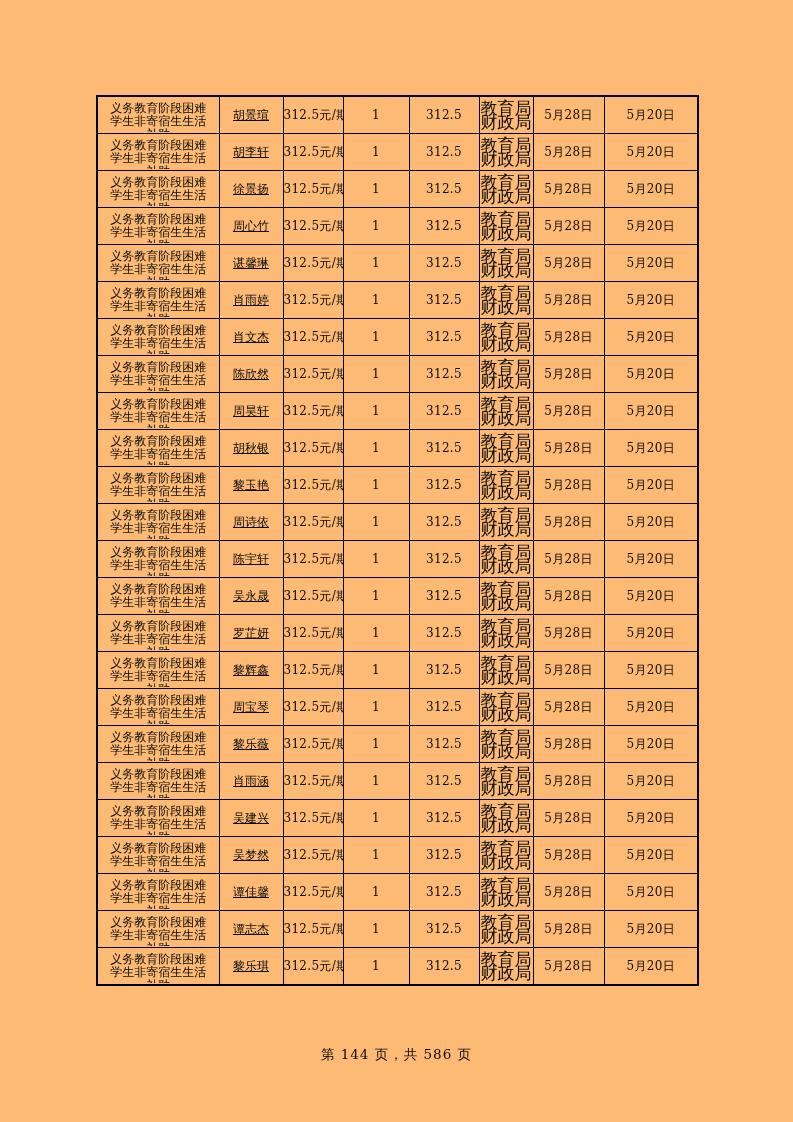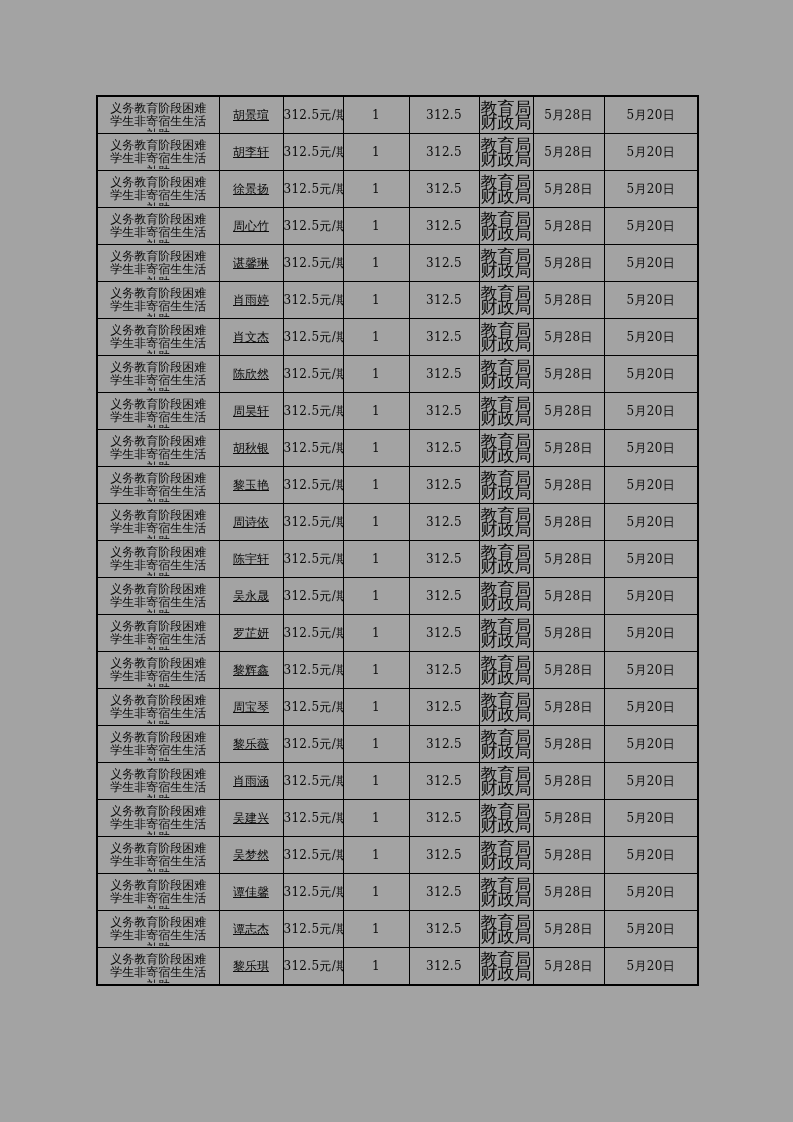--- a/index.html
+++ b/index.html
@@ -1,20 +1,20 @@
 <!DOCTYPE html>
 <html><head>
 <meta charset="utf-8">
 <style>
   html, body { margin: 0; padding: 0; background: #ffffff; }
   .page {
     position: relative;
     width: 793px;
     height: 1122px;
-    background: #a3a3a3;
+    background: #fdba74;
     overflow: hidden;
     font-family: "DejaVu Serif", "Liberation Serif", serif;
     color: #0a0a0a;
   }
   table.grid {
     position: absolute;
     left: 96px;
     top: 95px;
     width: 601px;
     border-collapse: collapse;
@@ -582,13 +582,14 @@
               <span>教育局</span>
               <span>财政局</span>
             </div>
           </td>
           <td class="num">5月28日</td>
           <td class="num">5月20日</td>
         </tr>
       </tbody>
   </table>
 
+  <div class="footer">第 144 页，共 586 页</div>
 </div>
 
 </body></html>

